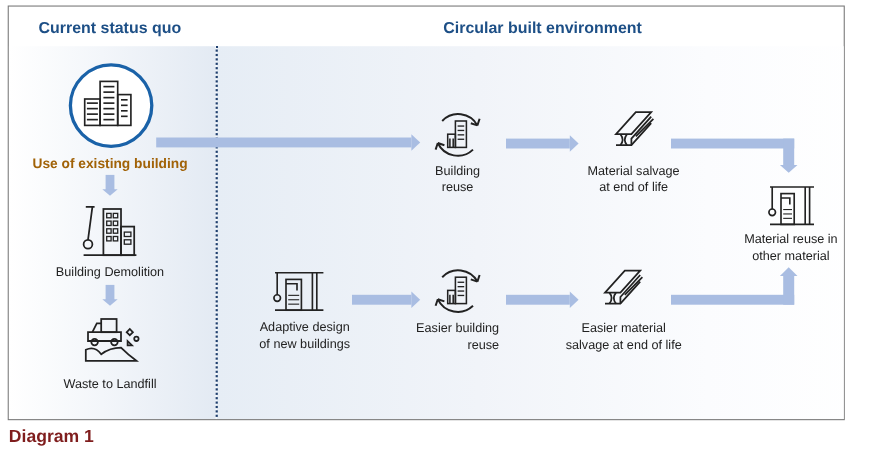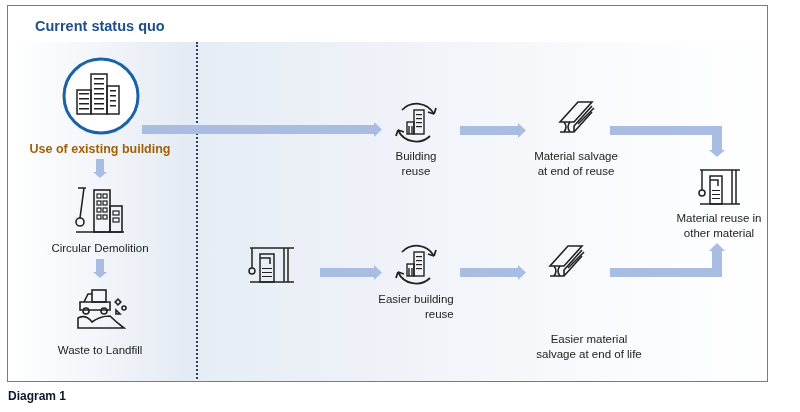--- a/index.html
+++ b/index.html
@@ -8,32 +8,33 @@
   .bg-left { position:absolute; left:0; top:36px; width:188px; height:341px;
     background:linear-gradient(to right, #ffffff 0%, #f3f6fa 45%, #e3eaf3 100%); }
   .bg-right { position:absolute; left:189px; top:36px; width:595px; height:341px;
     background:linear-gradient(to right, #e6edf5 0%, #f1f4f9 40%, #fbfcfe 75%, #ffffff 100%); }
   .divider { position:absolute; left:188px; top:36px; height:341px; width:0; border-left:2px dotted #1f3f6e; }
   .heading { position:absolute; color:#1d4f86; font-weight:bold; font-size:14.5px; white-space:nowrap; }
   .label { position:absolute; font-size:11.5px; color:#222; text-align:center; line-height:15px; white-space:nowrap; transform:translateX(-50%); }
   .label.bold { font-weight:bold; font-size:12.5px; color:#a16207; }
   .icon { position:absolute; }
   .arrow { position:absolute; background:#a9bde2; }
-  .caption { position:absolute; left:8px; top:389px; font-weight:bold; font-size:12px; color:#0f172a; }
+  .caption { position:absolute; left:8px; top:389px; font-weight:bold; font-size:16px; color:#7f1d1d; }
   svg { overflow:visible; }
 </style>
 </head>
 <body>
 
 <div class="frame">
   <div class="bg-left"></div>
   <div class="bg-right"></div>
   <div class="divider"></div>
 
   <div class="heading" style="left:27px; top:12px;">Current status quo</div>
+  <div class="heading" style="left:395px; top:12px;">Circular built environment</div>
 
   <div class="arrow" style="left:134px; top:119px; width:232px; height:9px;"></div>
   <svg class="icon" style="left:366px; top:116px;" width="10" height="15">
       <polygon points="0,0 8,7.5 0,15" fill="#a9bde2"></polygon>
     </svg>
 
   <div class="arrow" style="left:452px; top:120px; width:58px; height:9px;"></div>
   <svg class="icon" style="left:510px; top:117px;" width="10" height="15">
       <polygon points="0,0 8,7.5 0,15" fill="#a9bde2"></polygon>
     </svg>
@@ -111,21 +112,21 @@
       <rect x="23" y="17" width="4" height="4"></rect>
         <rect x="29" y="17" width="4" height="4"></rect>
       <rect x="23" y="24" width="4" height="4"></rect>
         <rect x="29" y="24" width="4" height="4"></rect>
       <rect x="23" y="31" width="4" height="4"></rect>
         <rect x="29" y="31" width="4" height="4"></rect>
       <rect x="39" y="27" width="6" height="4"></rect>
         <rect x="39" y="34" width="6" height="4"></rect>
     </g>
   </svg>
-  <div class="label" style="left:92px; top:235px;">Circular Demolition</div>
+  <div class="label" style="left:92px; top:235px;">Building Demolition</div>
 
   <svg class="icon" style="left:68px; top:280px;" width="56" height="48">
     <g fill="none" stroke="#222" stroke-width="1.6">
       <rect x="16" y="4" width="14" height="12"></rect>
       <path d="M4 16 H34 V24 H4 Z"></path>
       <path d="M8 16 L12 8 H16"></path>
       <circle cx="10" cy="25" r="3"></circle>
       <circle cx="28" cy="25" r="3"></circle>
       <path d="M2 32 Q10 28 16 36 Q24 30 34 30 Q40 36 48 42 H2 Z"></path>
       <rect x="40" y="14" width="4" height="4" transform="rotate(45 42 16)"></rect>
@@ -163,21 +164,21 @@
     <g fill="none" stroke="#222" stroke-width="1.6">
       <path d="M4 24 H18 L36 4 H22 Z"></path>
       <path d="M4 34 H18 L36 14"></path>
       <path d="M8 24 Q12 29 8 34 M14 24 Q10 29 14 34"></path>
       <path d="M18 34 V28 L36 8"></path>
       <path d="M22 26 L38 10"></path>
     </g>
   </svg>
   <div class="label" style="left:568px; top:143px;">
     <div>Material salvage</div>
-    <div>at end of reuse</div>
+    <div>at end of life</div>
   </div>
 
   <svg class="icon" style="left:690px; top:160px;" width="44" height="42">
     <g fill="none" stroke="#222" stroke-width="1.5">
       <path d="M2 4 H42"></path>
       <path d="M4 4 V24"></path>
         <circle cx="4" cy="27" r="3"></circle>
       <rect x="12" y="10" width="12" height="28"></rect>
       <path d="M12 14 H20 V20"></path>
       <path d="M34 4 V38 M38 4 V38"></path>
@@ -203,20 +204,24 @@
       <path d="M12 14 H22 V20"></path>
       <path d="M36 4 V38 M40 4 V38"></path>
       <path d="M2 38 H46"></path>
     </g>
     <g fill="#222">
         <rect x="14" y="24" width="10" height="1"></rect>
         <rect x="14" y="28" width="10" height="1"></rect>
         <rect x="14" y="32" width="10" height="1"></rect>
       </g>
   </svg>
+  <div class="label" style="left:269px; top:285px;">
+    <div>Adaptive design</div>
+    <div>of new buildings</div>
+  </div>
 
   <svg class="icon" style="left:384px; top:234px;" width="48" height="48">
     <g fill="none" stroke="#222" stroke-width="1.8">
       <path d="M10 12 A20 20 0 0 1 42 16"></path>
       <path d="M38 38 A20 20 0 0 1 6 32"></path>
       <path d="M42 16 L44 10 M42 16 L36 14"></path>
       <path d="M6 32 L4 38 M6 32 L12 34"></path>
     </g>
     <g fill="none" stroke="#222" stroke-width="1.4">
       <rect x="22" y="12" width="10" height="24"></rect>
@@ -237,19 +242,19 @@
 
   <svg class="icon" style="left:538px; top:236px;" width="46" height="40">
     <g fill="none" stroke="#222" stroke-width="1.6">
       <path d="M4 24 H18 L36 4 H22 Z"></path>
       <path d="M4 34 H18 L36 14"></path>
       <path d="M8 24 Q12 29 8 34 M14 24 Q10 29 14 34"></path>
       <path d="M18 34 V28 L36 8"></path>
       <path d="M22 26 L38 10"></path>
     </g>
   </svg>
-  <div class="label" style="left:581px; top:286px;margin-top:40px;">
+  <div class="label" style="left:559px; top:286px;">
     <div>Easier material</div>
     <div>salvage at end of life</div>
   </div>
 </div>
 
 <div class="caption">Diagram 1</div>
 
 </body></html>

